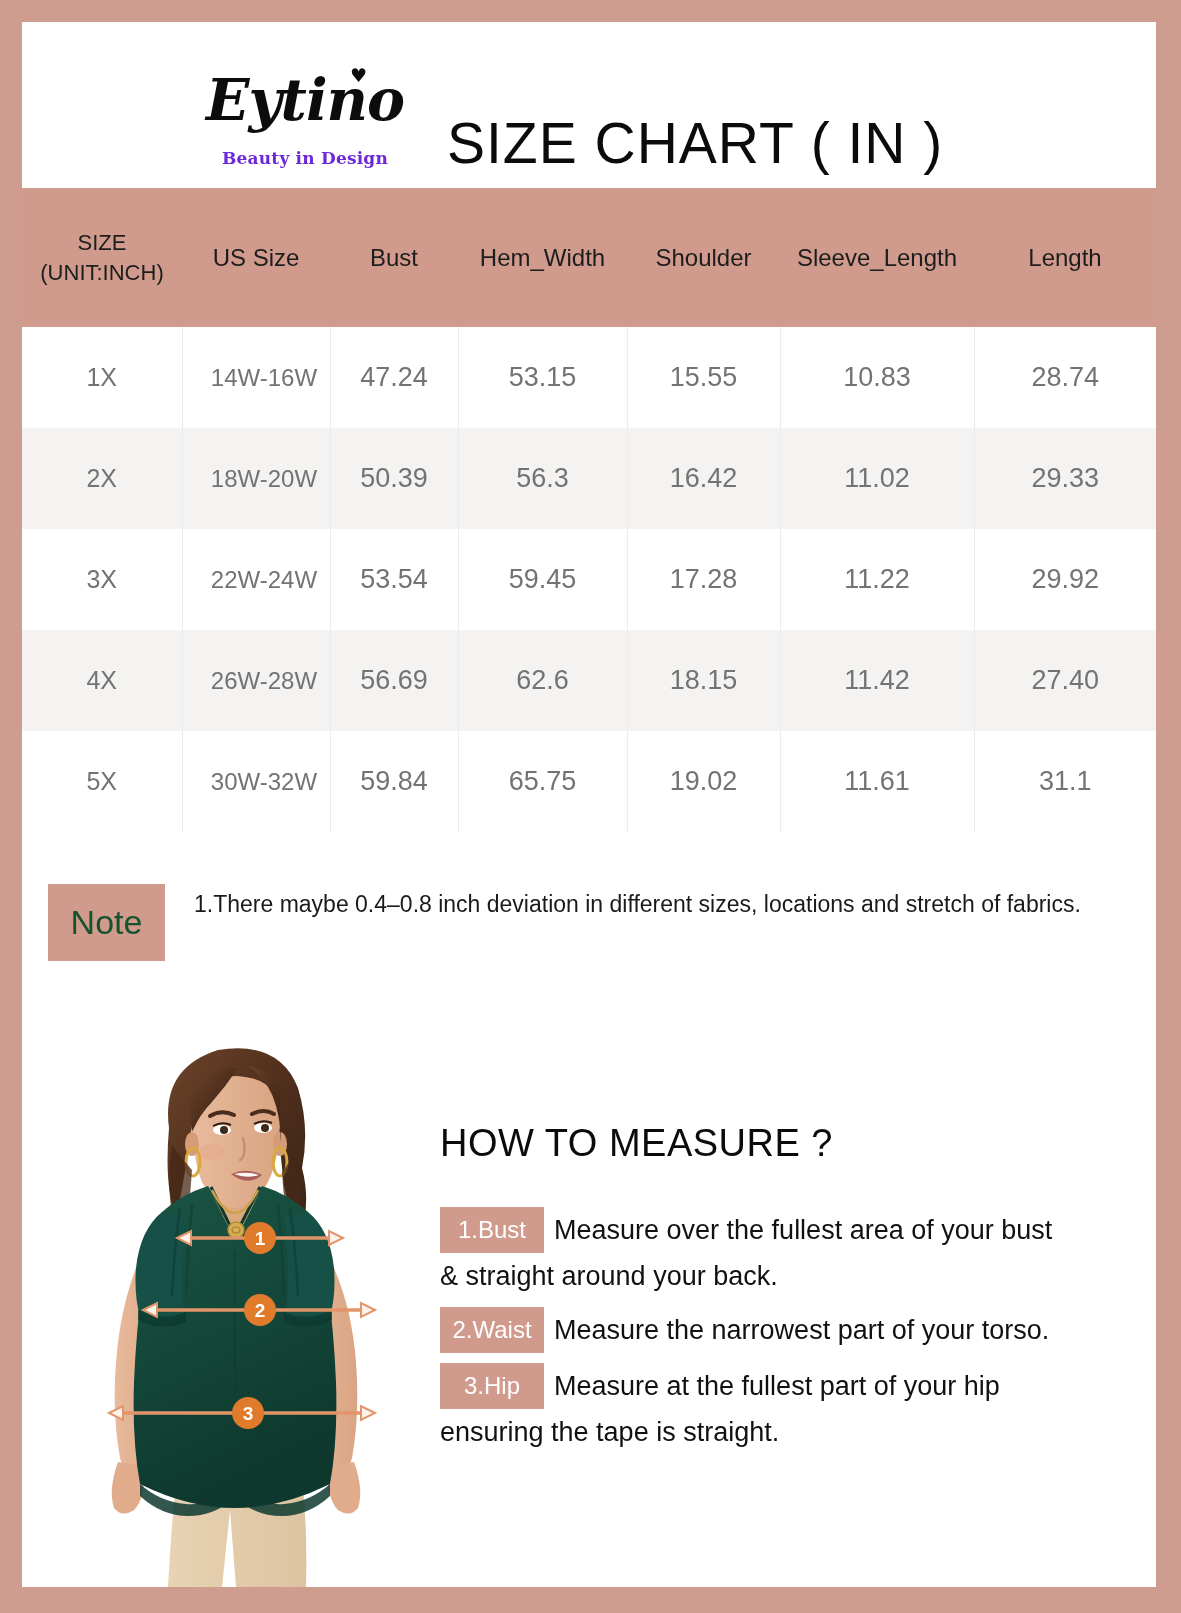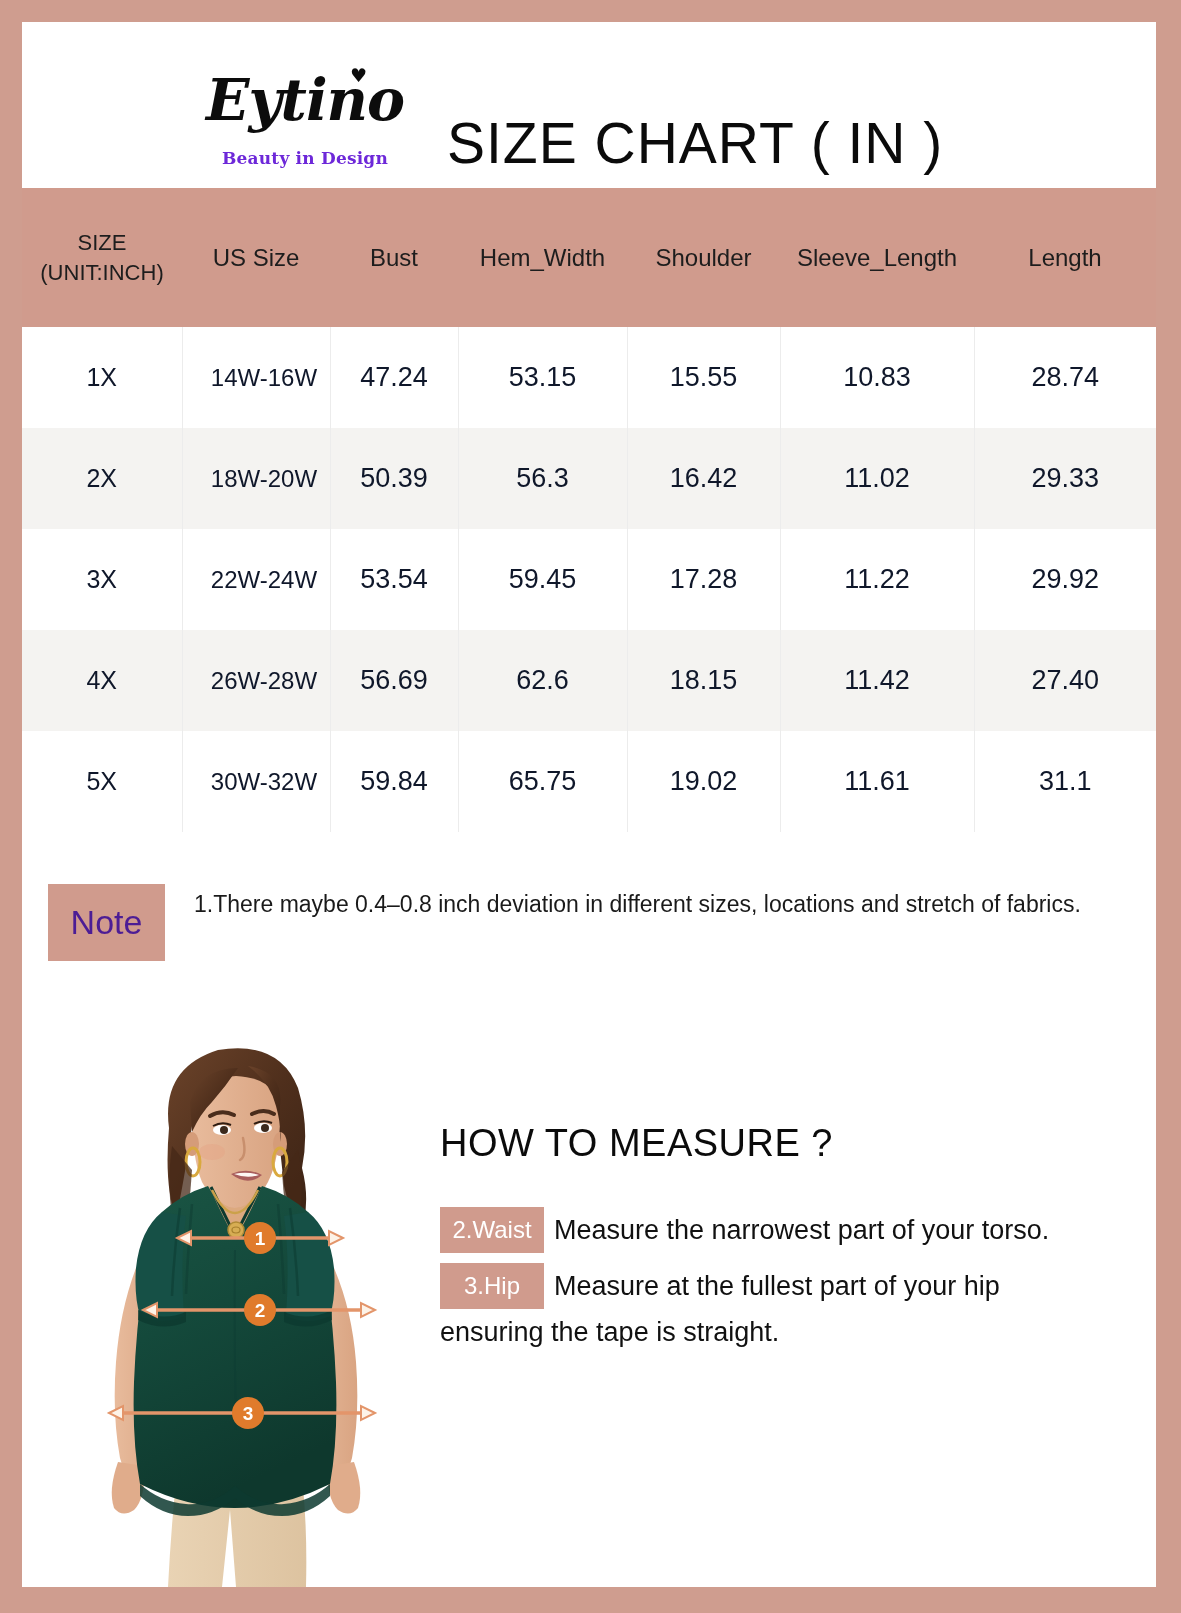--- a/index.html
+++ b/index.html
@@ -87,21 +87,21 @@
     left: 0;
     top: 166px;
     width: 1134px;
     border-collapse: collapse;
     table-layout: fixed;
   }
   .size-table th, .size-table td {
     text-align: center;
     vertical-align: middle;
     font-weight: 400;
-    color: #0f172a;
+    color: #737373;
   }
   .size-table thead th {
     background: #d09b8d;
     height: 139px;
     font-size: 24px;
     color: #1d1d1d;
     border: none;
     line-height: 1.32;
   }
   .size-table thead th.col-size { font-size: 22px; }
@@ -134,21 +134,21 @@
     width: 1134px;
     height: 150px;
   }
   .note-badge {
     position: absolute;
     left: 26px;
     top: 24px;
     width: 117px;
     height: 77px;
     background: #d09b8d;
-    color: #4c1d95;
+    color: #14532d;
     font-size: 34px;
     display: flex;
     align-items: center;
     justify-content: center;
   }
   .note-lines {
     position: absolute;
     left: 172px;
     top: 28px;
     width: 950px;
@@ -433,20 +433,24 @@
           <polygon points="335,403 321,396 321,410" fill="#fdf3e8" stroke="#e3956a" stroke-width="2"></polygon>
           <circle cx="208" cy="403" r="16" fill="#e07b2c"></circle>
           <text x="208" y="410" text-anchor="middle" font-family="Liberation Sans, sans-serif" font-size="19" font-weight="bold" fill="#ffffff">3</text>
         </g>
       </svg>
     </div>
 
     <div class="measure-block">
       <div class="measure-title">HOW TO MEASURE ?</div>
 
+      <div class="measure-row">
+        <span class="measure-tag">1.Bust</span><span class="measure-text">Measure over the fullest area of your bust</span>
+        <span class="measure-cont">&amp; straight around your back.</span>
+      </div>
 
       <div class="measure-row">
         <span class="measure-tag">2.Waist</span><span class="measure-text">Measure the narrowest part of your torso.</span>
       </div>
 
       <div class="measure-row">
         <span class="measure-tag">3.Hip</span><span class="measure-text">Measure at the fullest part of your hip</span>
         <span class="measure-cont">ensuring the tape is straight.</span>
       </div>
     </div>

